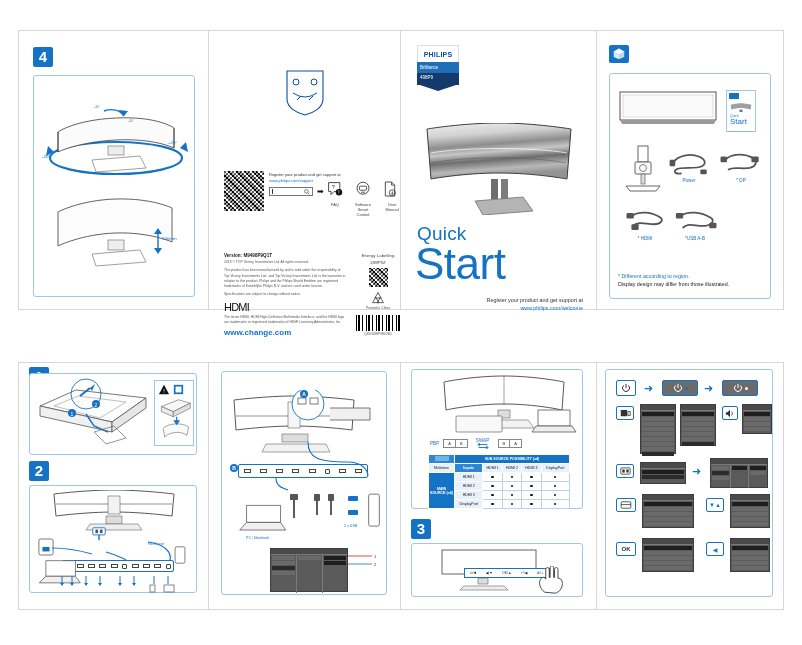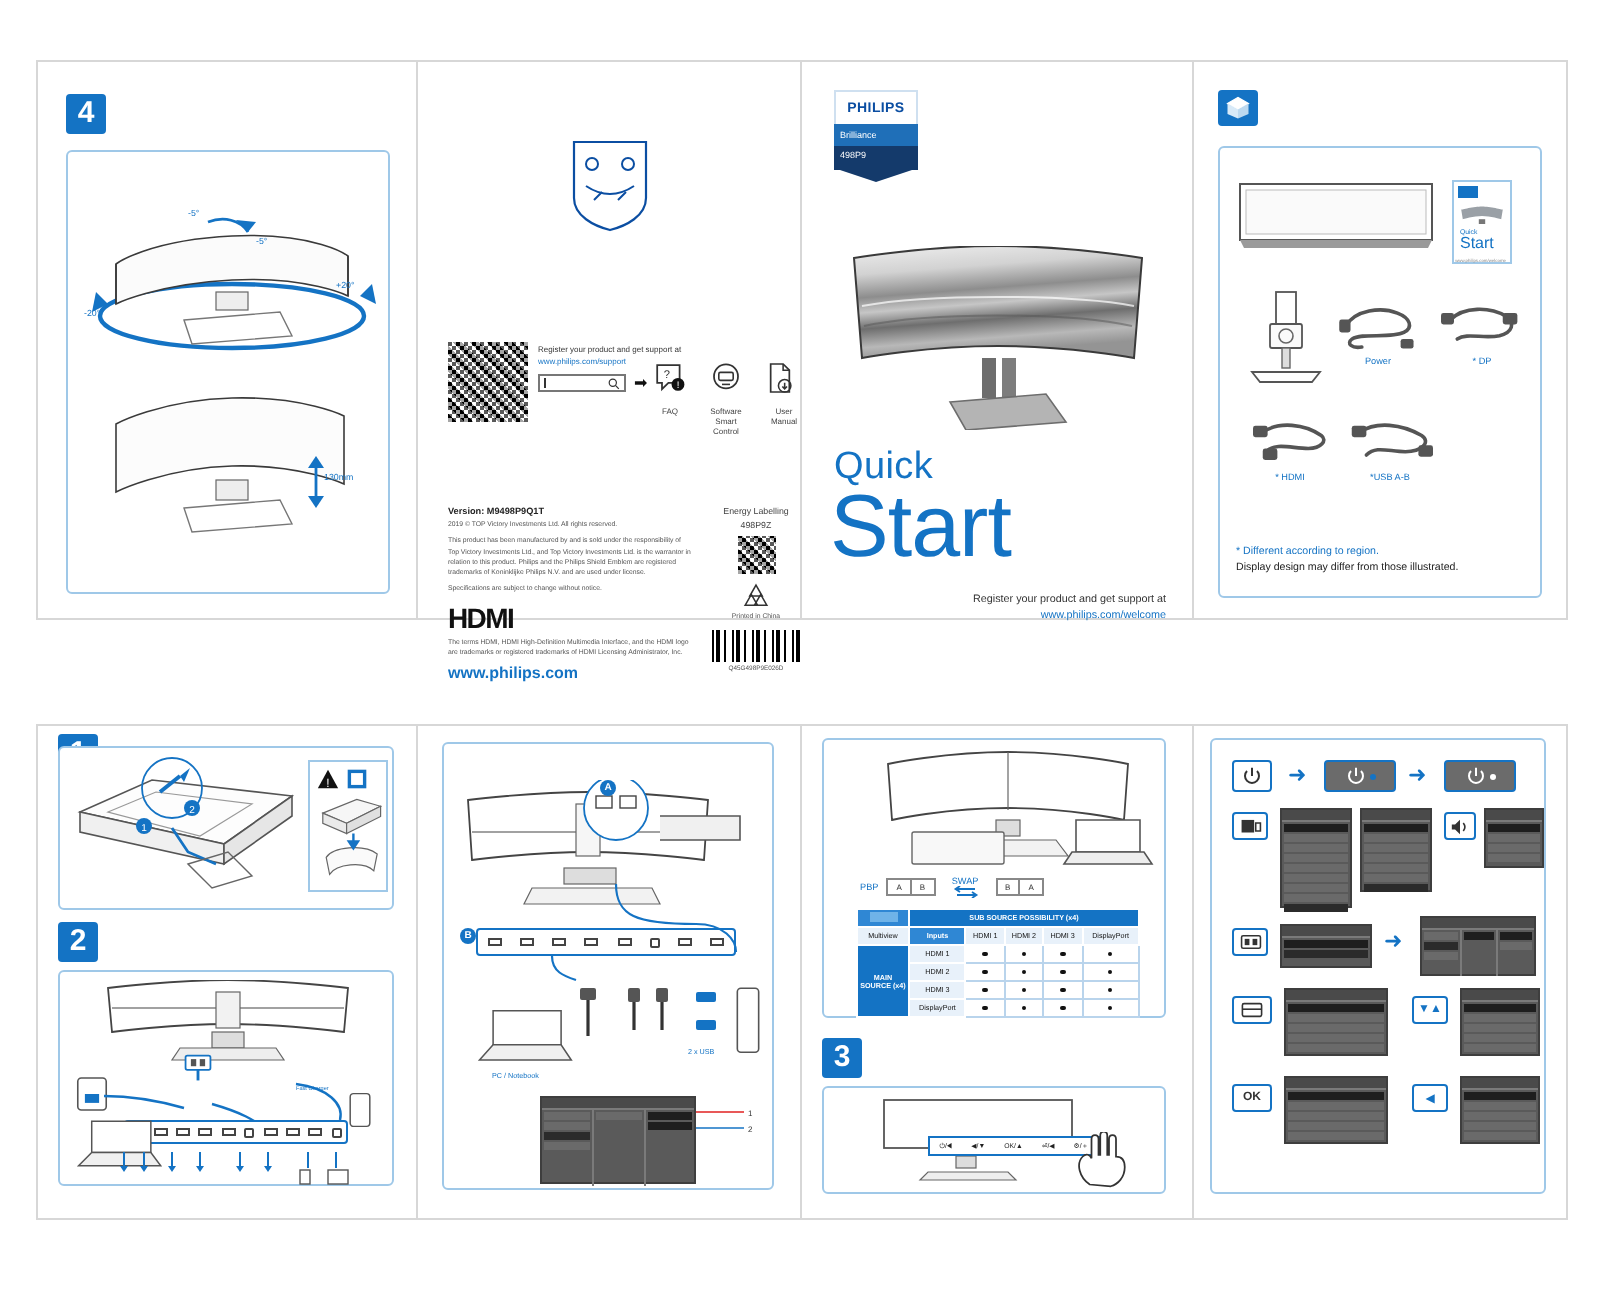--- a/index.html
+++ b/index.html
@@ -43,21 +43,21 @@
       repeating-linear-gradient(0deg,#000 0 2px,#fff 2px 4px);
     background-blend-mode:difference; background-color:#fff; }
   .qr::after{content:"";display:block;width:100%;height:100%;
     background:repeating-linear-gradient(45deg,#000 0 3px,#fff 3px 6px);opacity:.35;}
   .barcode { background:repeating-linear-gradient(90deg,#000 0 1px,#fff 1px 2px,#000 2px 4px,#fff 4px 6px,#000 6px 7px,#fff 7px 10px); }
 
   
   .tiny { font-size:4px; color:#444; line-height:1.5; }
   .tiny2 { font-size:3.4px; color:#555; line-height:1.55; }
   .legal-head { font-size:4.6px; color:#222; font-weight:bold; }
-  .hdmi-logo { font-size:14px; font-weight:bold; color:#111; letter-spacing:-.8px; font-family:"Liberation Sans",sans-serif;}
+  .hdmi-logo { font-size:11px; font-weight:normal; color:#111; letter-spacing:-.8px; font-family:"Liberation Sans",sans-serif;}
   .phl-url { font-size:8px; font-weight:bold; color:#1473c4; }
 
   
   .pkg-note { position:absolute; font-size:5.3px; line-height:1.6; }
   .pkg-note .b { color:#1473c4; }
   .pkg-note .d { color:#222; }
   .acc-lbl { position:absolute; font-size:4.6px; color:#1473c4; text-align:center; width:46px; }
 
   .cable { position:absolute; }
   .cable svg { display:block; }
@@ -207,21 +207,21 @@
         <div class="tiny" style="text-align:center;width:18px;margin-top:1px;line-height:1.25;">User<br>Manual</div>
       </div>
 
       <div style="position:absolute;left:15px;top:222px;width:122px;">
         <div class="legal-head">Version: M9498P9Q1T</div>
         <div class="tiny2" style="margin-top:2px;">2019 © TOP Victory Investments Ltd. All rights reserved.</div>
         <div class="tiny2" style="margin-top:3px;">This product has been manufactured by and is sold under the responsibility of Top Victory Investments Ltd., and Top Victory Investments Ltd. is the warrantor in relation to this product. Philips and the Philips Shield Emblem are registered trademarks of Koninklijke Philips N.V. and are used under license.</div>
         <div class="tiny2" style="margin-top:3px;">Specifications are subject to change without notice.</div>
         <div class="hdmi-logo" style="margin-top:3px;">HDMI</div>
         <div class="tiny2" style="margin-top:2px;">The terms HDMI, HDMI High-Definition Multimedia Interface, and the HDMI logo are trademarks or registered trademarks of HDMI Licensing Administrator, Inc.</div>
-        <div class="phl-url" style="margin-top:3px;">www.philips.com</div>
+        <div class="phl-url" style="margin-top:3px;">www.change.com</div>
       </div>
 
       <div style="position:absolute;left:146px;top:222px;width:46px;text-align:center;">
         <div class="tiny" style="font-size:4.4px;">Energy Labelling</div>
         <div class="tiny" style="font-size:4.4px;">498P9Z</div>
         <div class="qr" style="width:19px;height:19px;margin:2px auto 0 auto;"></div>
         <svg width="16" height="14" style="margin:4px auto 0 auto;display:block;" viewBox="0 0 20 18">
           <path d="M10 2 L14 9 H6 Z" fill="none" stroke="#333" stroke-width="1"></path>
           <path d="M3 15 L7 8 L11 15 Z" fill="none" stroke="#333" stroke-width="1"></path>
           <path d="M17 15 L13 8 L9 15 Z" fill="none" stroke="#333" stroke-width="1"></path>

